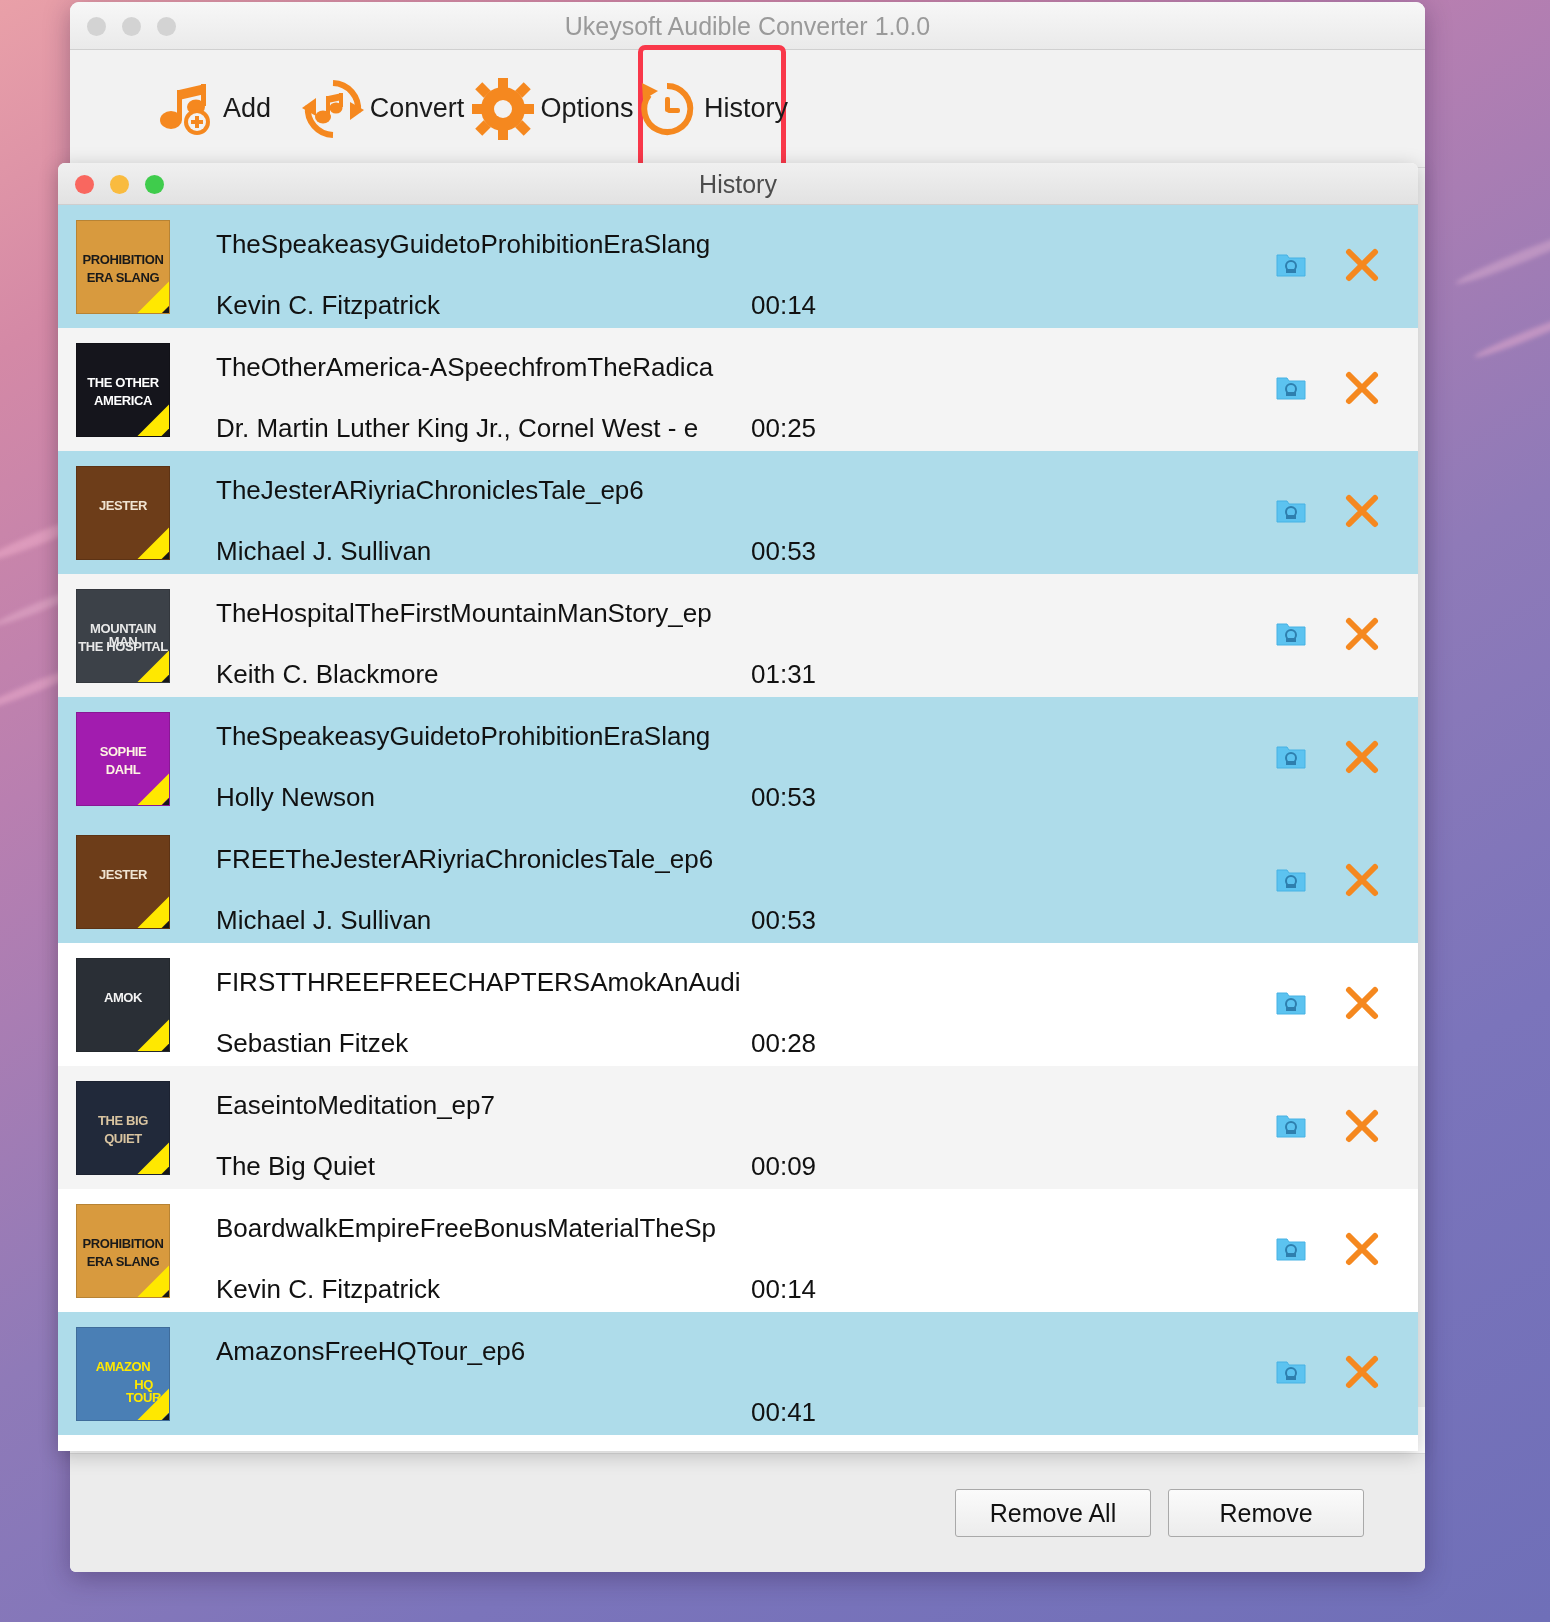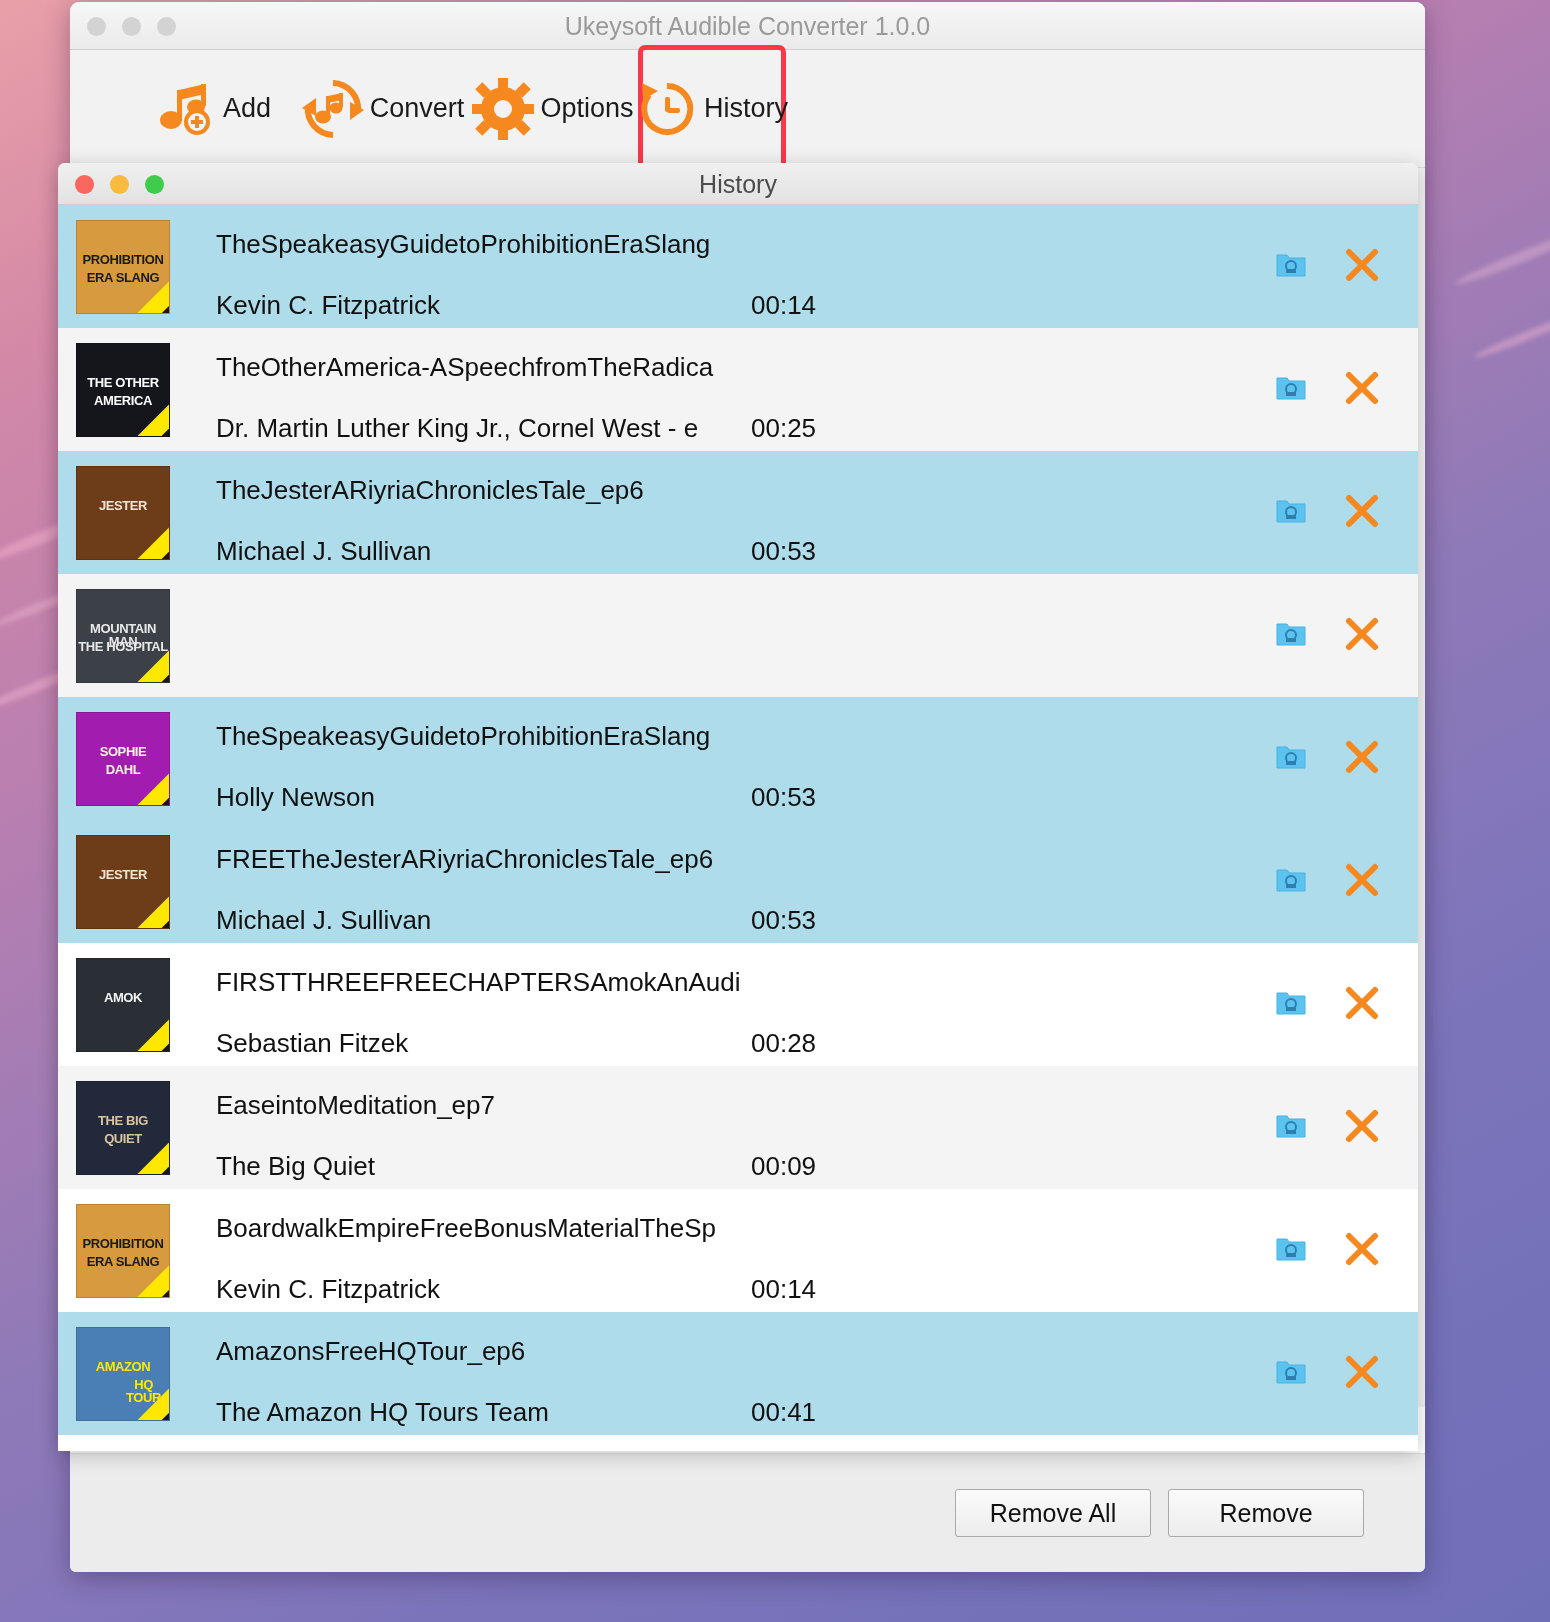--- a/index.html
+++ b/index.html
@@ -423,20 +423,26 @@
             </svg></span>
         </div>
       </div>
       <div class="row alt">
         <div class="thumb" style="background: rgb(60, 65, 72);">
           <div class="tt" style="top: 32px; color: rgb(232, 232, 232);">MOUNTAIN MAN</div>
           <div class="tt" style="top: 50px; color: rgb(232, 232, 232);">THE HOSPITAL</div>
           <div class="cornerbar2"></div>
           <div class="cornerbar"></div>
         </div>
+        <div class="meta">
+          <div class="title-text">TheHospitalTheFirstMountainManStory_ep</div>
+          <div class="author-text">Keith C. Blackmore</div>
+          <div class="dur-text">01:31</div>
+          <div class="clip-mask" style="background: rgb(244, 244, 244);"></div>
+        </div>
         <div class="actions">
           <span><svg width="30" height="26" viewBox="0 0 30 26">
               <path d="M1 6 L1 3 L11 3 L13 6 L29 6 L29 24 L1 24 Z" fill="#5cc3f0" stroke="#46b2e4" stroke-width="1"></path>
               <circle cx="15" cy="14" r="5" fill="none" stroke="#2e7fae" stroke-width="2"></circle>
               <rect x="10" y="17" width="10" height="4" fill="#2e7fae"></rect>
             </svg></span>
           <span class="x-ico"><svg width="36" height="36" viewBox="0 0 36 36">
               <path d="M5 5 L31 31 M31 5 L5 31" stroke="#f5881f" stroke-width="6" stroke-linecap="round"></path>
             </svg></span>
         </div>
@@ -563,21 +569,20 @@
       </div>
       <div class="row sel">
         <div class="thumb" style="background: rgb(74, 127, 181);">
           <div class="tt" style="top: 32px; color: rgb(255, 232, 0);">AMAZON</div>
           <div class="tt" style="top: 50px; color: rgb(255, 232, 0); margin-left: 41px;">HQ TOUR</div>
           <div class="cornerbar2"></div>
           <div class="cornerbar"></div>
         </div>
         <div class="meta">
           <div class="title-text">AmazonsFreeHQTour_ep6</div>
-          <div class="author-text">The Amazon HQ Tours Team</div>
           <div class="dur-text">00:41</div>
           <div class="clip-mask" style="background: rgb(174, 220, 234);"></div>
         </div>
         <div class="actions">
           <span><svg width="30" height="26" viewBox="0 0 30 26">
               <path d="M1 6 L1 3 L11 3 L13 6 L29 6 L29 24 L1 24 Z" fill="#5cc3f0" stroke="#46b2e4" stroke-width="1"></path>
               <circle cx="15" cy="14" r="5" fill="none" stroke="#2e7fae" stroke-width="2"></circle>
               <rect x="10" y="17" width="10" height="4" fill="#2e7fae"></rect>
             </svg></span>
           <span class="x-ico"><svg width="36" height="36" viewBox="0 0 36 36">

